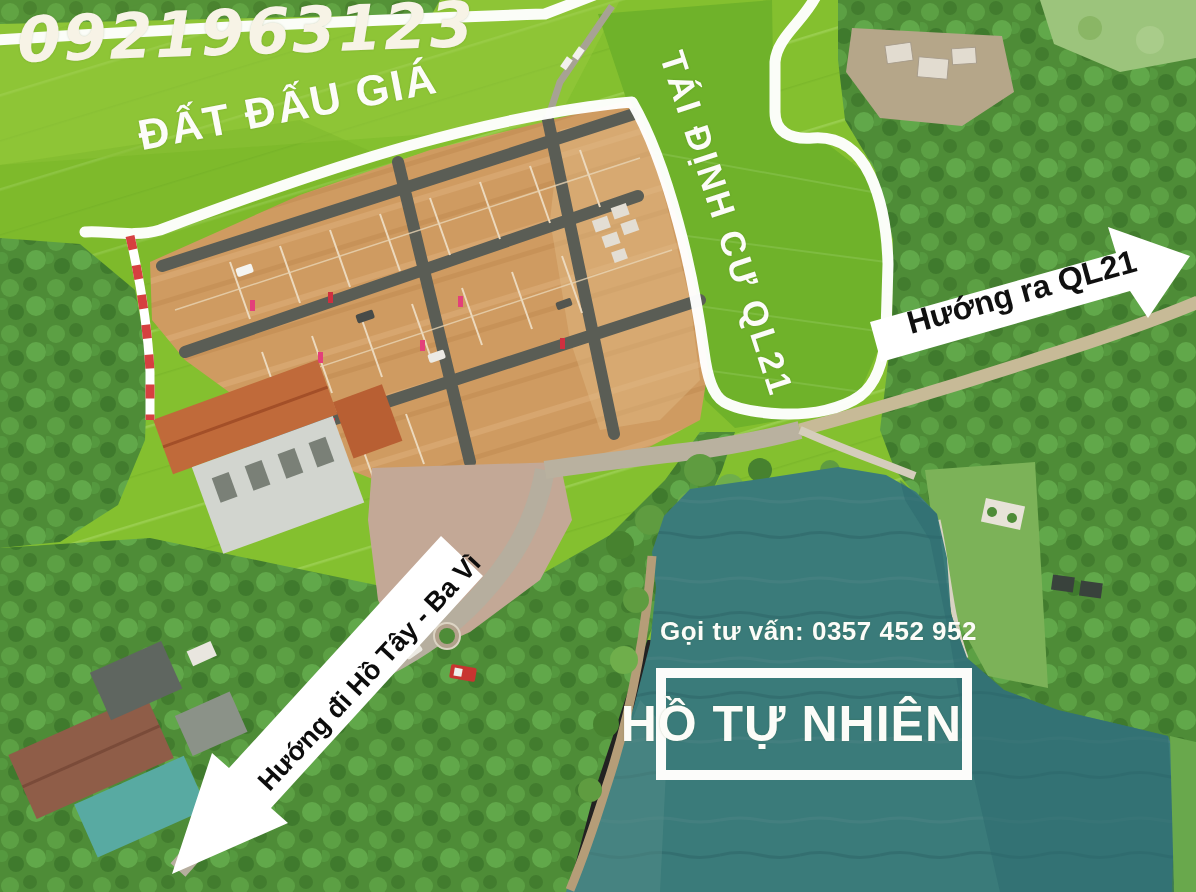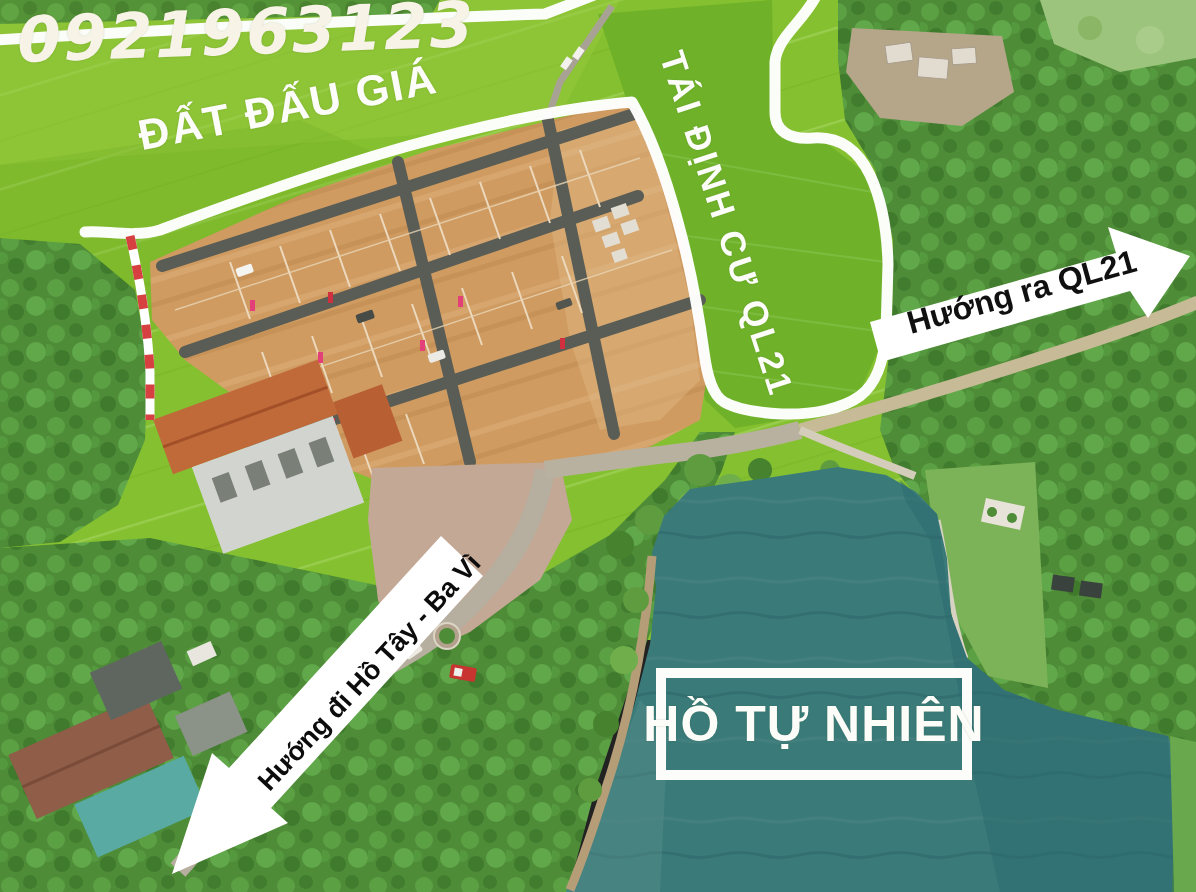--- a/index.html
+++ b/index.html
@@ -14,21 +14,21 @@
   #dat-dau-gia{left:134px;top:112px;font-weight:700;font-size:43px;letter-spacing:2px;
          transform:rotate(-11deg);transform-origin:0 0;}
   #tai-dinh-cu{left:690px;top:46px;font-weight:700;font-size:35px;letter-spacing:3px;
          transform:rotate(72deg);transform-origin:0 0;}
   #ql21-label{left:903px;top:306px;font-weight:700;font-size:32px;color:#101010;
          transform:rotate(-15.5deg);transform-origin:0 0;}
   #hotay-label{left:252px;top:776px;font-weight:700;font-size:27px;color:#0c0c0c;
          transform:rotate(-47deg);transform-origin:0 0;}
   #consult{left:660px;top:616px;font-weight:700;font-size:26px;letter-spacing:.5px;}
   #lake-box{left:656px;top:668px;width:316px;height:112px;border:10px solid #fcfcfa;
-         box-sizing:border-box;display:flex;align-items:center;justify-content:center;}
+         box-sizing:border-box;display:flex;align-items:center;justify-content:flex-end;}
   #lake-box .t{font-weight:700;font-size:50px;letter-spacing:1px;}
 </style>
 </head>
 <body>
 
 <div id="stage">
 
 <svg id="scene" width="1196" height="892" viewBox="0 0 1196 892">
   <defs>
     <pattern id="field" width="90" height="90" patternUnits="userSpaceOnUse" patternTransform="rotate(-17)">
@@ -200,18 +200,19 @@
 <div class="ovl white-txt" id="phone">0921963123</div>
 
 <div class="ovl white-txt" id="dat-dau-gia">ĐẤT ĐẤU GIÁ</div>
 
 <div class="ovl white-txt" id="tai-dinh-cu">TÁI ĐỊNH CƯ QL21</div>
 
 <div class="ovl" id="ql21-label">Hướng ra QL21</div>
 
 <div class="ovl" id="hotay-label">Hướng đi Hồ Tây - Ba Vì</div>
 
+<div class="ovl white-txt" id="consult">Gọi tư vấn: 0357 452 952</div>
 
 <div class="ovl" id="lake-box">
   <span class="t white-txt">HỒ TỰ NHIÊN</span>
 </div>
 
 </div>
 
 </body></html>

